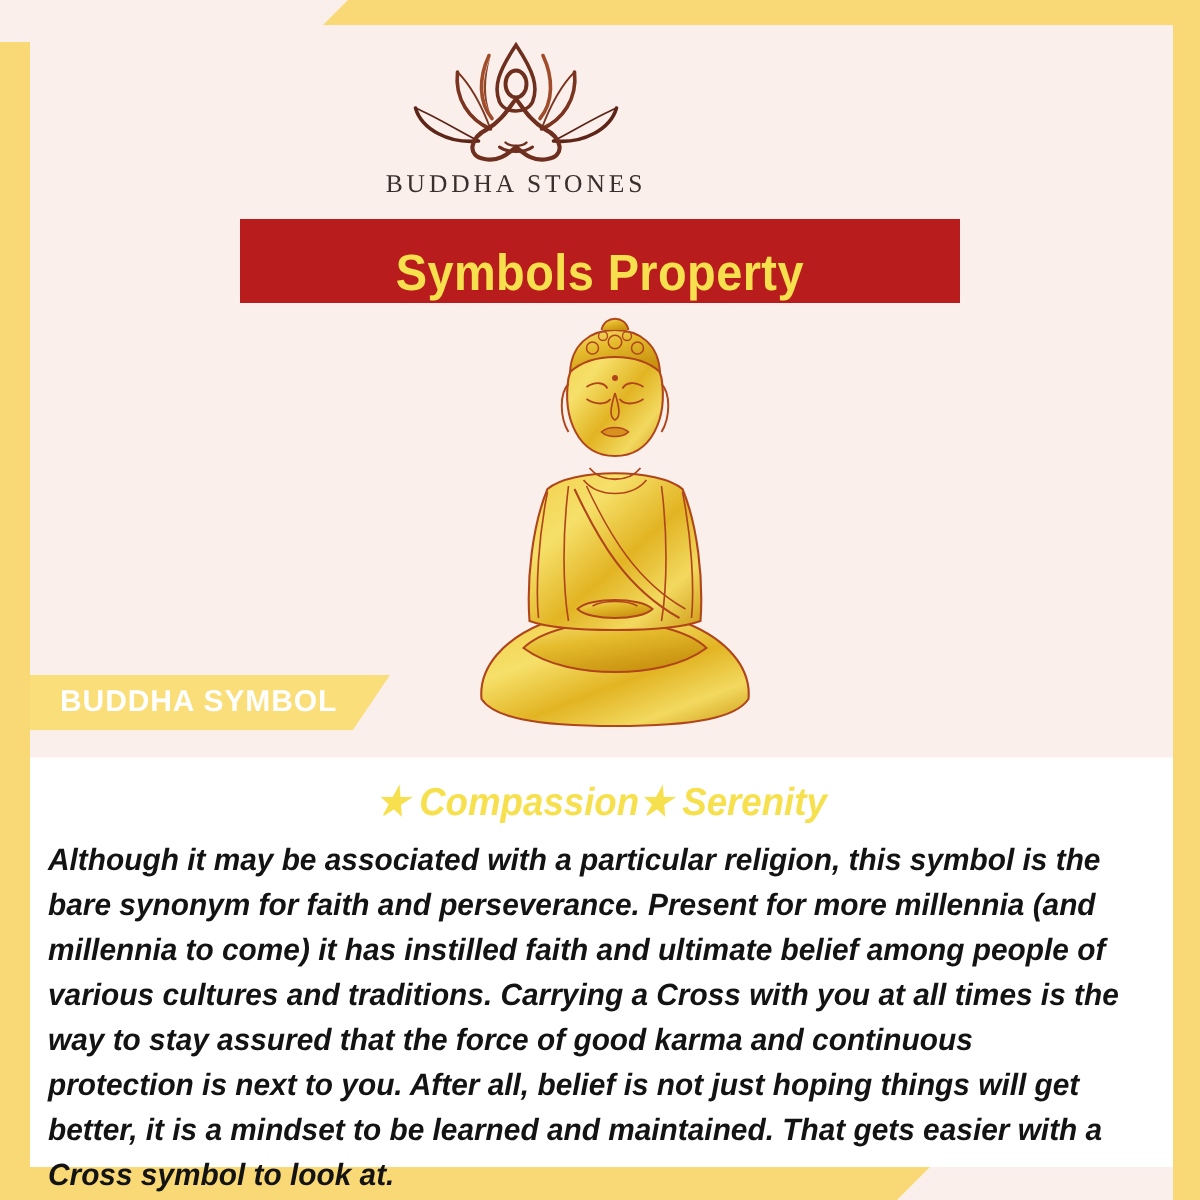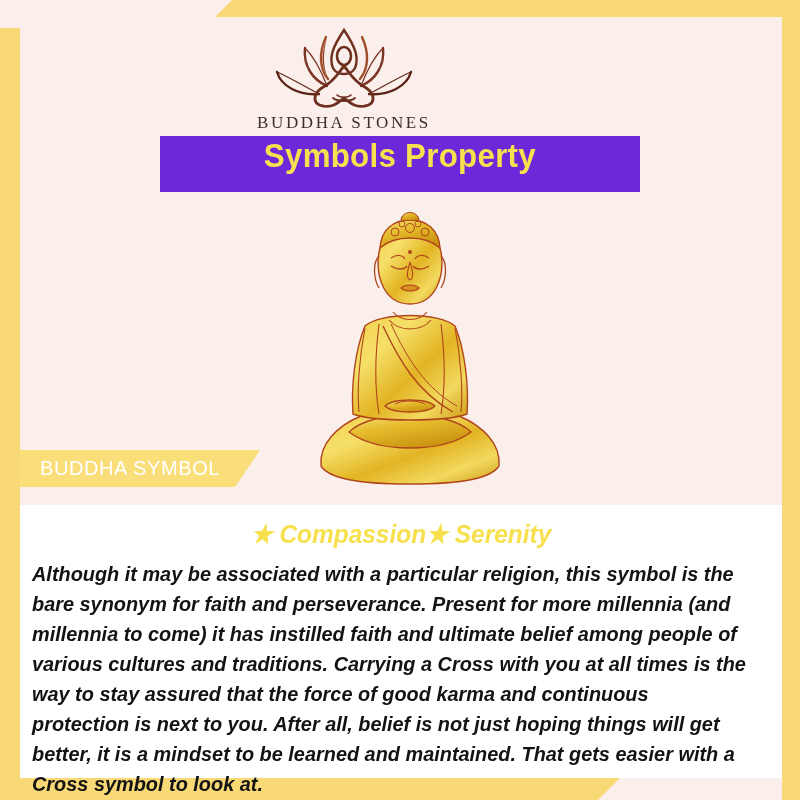--- a/index.html
+++ b/index.html
@@ -88,27 +88,27 @@
     font-family: "Liberation Serif", serif;
     font-size: 17px;
     letter-spacing: 2.6px;
     color: #3a2f2c;
     font-weight: 400;
   }
 
   
   .title-band {
     position: absolute;
-    top: 136px;
+    top: 146px;
     left: 160px;
     width: 480px;
     height: 56px;
-    background: #6d28d9;
+    background: #b91c1c;
     display: flex;
-    align-items: flex-start;
+    align-items: flex-end;
     justify-content: center;
   }
   .title-text {
     font-family: "Liberation Sans Narrow", "Liberation Sans", sans-serif;
     font-weight: bold;
     font-size: 34px;
     color: #f7e04e;
     letter-spacing: 0.3px;
     transform: scaleX(0.92);
     white-space: nowrap;
@@ -133,21 +133,21 @@
     background: #fade79;
     clip-path: polygon(0 0, 100% 0, calc(100% - 25px) 100%, 0 100%);
     display: flex;
     align-items: center;
   }
   .ribbon-text {
     margin-left: 20px;
     color: #ffffff;
     font-size: 20px;
     letter-spacing: 0.6px;
-    font-weight: 400;
+    font-weight: 700;
     white-space: nowrap;
   }
 
   
   .card {
     position: absolute;
     top: 505px;
     left: 20px;
     width: 762px;
     height: 273px;

